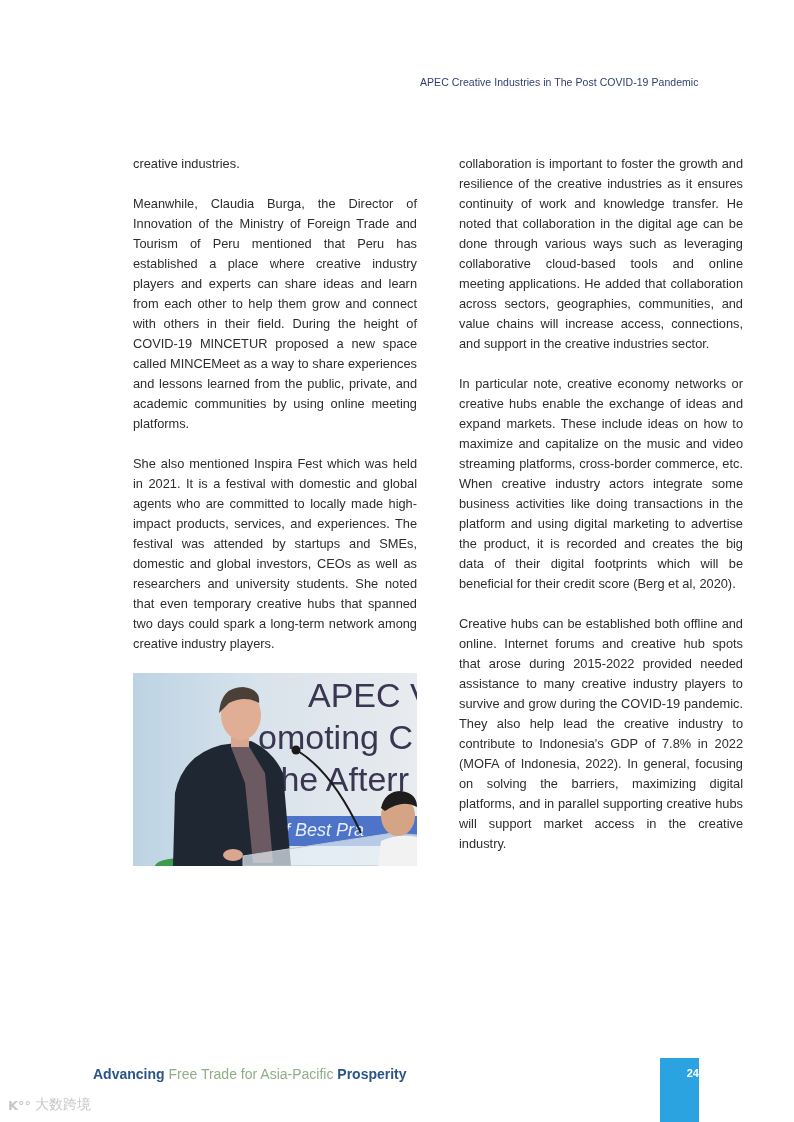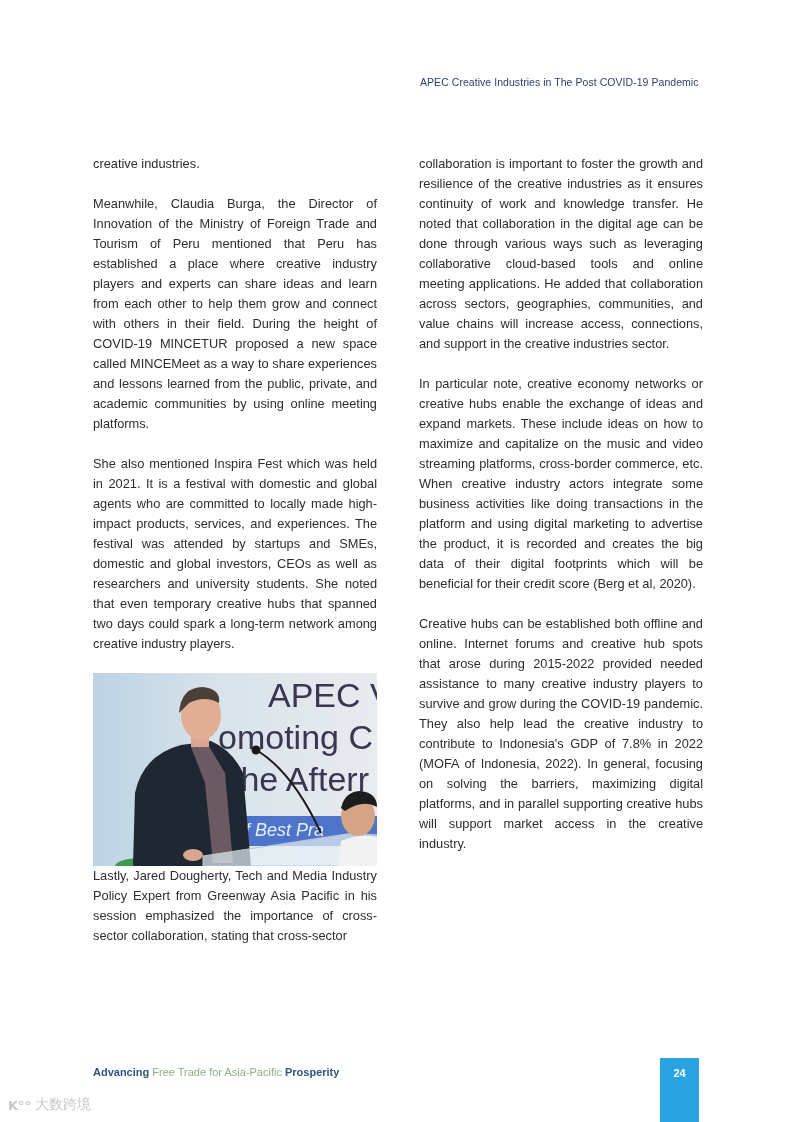--- a/index.html
+++ b/index.html
@@ -9,45 +9,45 @@
     font-family: "Liberation Sans", sans-serif;
     color: #2b2b2b;
   }
   .running-header {
     position: absolute; left: 420px; top: 60px;
     font-size: 10.5px; color: #2e3f6e; letter-spacing: 0.05px; margin-top: 16px;
   }
   .col {
     position: absolute; width: 284px;
     font-size: 12.8px; line-height: 20px;
-    text-align: justify; color: #2d2d2d;
+    text-align: justify; color: #2d2d2d; margin-left: 40px;
   }
   .col-left { left: 93px; top: 154px; }
   .col-right { left: 419px; top: 154px; }
   .col p { margin: 0 0 20px 0; }
   .photo {
     position: relative; width: 284px; height: 193px; overflow: hidden;
     margin-top: -1px;
     background: linear-gradient(90deg, #c3d7e6 0%, #d8e2ea 40%, #e5e9ee 100%);
   }
   .photo svg { display: block; }
   .caption {
     font-size: 10px; line-height: 13px; font-style: italic;
     color: #8a8a8a; margin: 10px 0 20px 0; text-align: justify;
   }
   .footer-tagline {
     position: absolute; left: 93px; top: 1066px;
-    font-size: 11px; font-weight: normal;
+    font-size: 14px; font-weight: normal;
   }
   .footer-tagline .strong { color: #2b5587; font-weight: bold; }
   .footer-tagline .light { color: #8fae85; }
   .page-tab {
     position: absolute; left: 660px; top: 1058px; width: 39px; height: 64px;
     background: #2aa3e0; color: #ffffff;
-    font-size: 11px; font-weight: bold; text-align: center;
+    font-size: 11px; font-weight: bold; text-align: right;
     padding-top: 9px; box-sizing: border-box;
   }
   .watermark {
     position: absolute; left: 8px; top: 1096px;
     font-size: 14px; color: rgba(180,180,180,0.75);
     font-family: "DejaVu Sans", sans-serif;
     display: flex; align-items: center; gap: 4px;
   }
   .watermark .logo { font-weight: bold; font-size: 13px; }
 </style>
@@ -94,21 +94,20 @@
       <circle cx="163" cy="77" r="4.5" fill="#1a1a1a"></circle>
 
       <path d="M110 183 L260 160 L284 162 L284 193 L110 193 Z" fill="rgba(230,240,245,0.7)" stroke="#b9c7cf" stroke-width="1"></path>
 
       <ellipse cx="265" cy="143" rx="17" ry="20" fill="#d4a484"></ellipse>
       <path d="M248 135 Q252 118 268 118 Q284 120 284 134 Q270 126 252 138 Z" fill="#1d1d1d"></path>
       <path d="M245 193 L248 168 Q265 160 284 164 L284 193 Z" fill="#f2f2f2"></path>
     </svg>
   </div>
 
-  <p style="text-align: justify;">Lastly, Jared Dougherty, Tech and Media Industry Policy Expert from Greenway Asia Pacific in his session emphasized the importance of cross-sector collaboration, stating that cross-sector</p>
 </div>
 
 <div class="col col-right">
   <p>collaboration is important to foster the growth and resilience of the creative industries as it ensures continuity of work and knowledge transfer. He noted that collaboration in the digital age can be done through various ways such as leveraging collaborative cloud-based tools and online meeting applications. He added that collaboration across sectors, geographies, communities, and value chains will increase access, connections, and support in the creative industries sector.</p>
   <p>In particular note, creative economy networks or creative hubs enable the exchange of ideas and expand markets. These include ideas on how to maximize and capitalize on the music and video streaming platforms, cross-border commerce, etc. When creative industry actors integrate some business activities like doing transactions in the platform and using digital marketing to advertise the product, it is recorded and creates the big data of their digital footprints which will be beneficial for their credit score (Berg et al, 2020).</p>
   <p>Creative hubs can be established both offline and online. Internet forums and creative hub spots that arose during 2015-2022 provided needed assistance to many creative industry players to survive and grow during the COVID-19 pandemic. They also help lead the creative industry to contribute to Indonesia's GDP of 7.8% in 2022 (MOFA of Indonesia, 2022). In general, focusing on solving the barriers, maximizing digital platforms, and in parallel supporting creative hubs will support market access in the creative industry.</p>
 </div>
 
 <div class="footer-tagline">
   <span class="strong">Advancing</span><span class="light"> Free Trade for Asia-Pacific </span><span class="strong">Prosperity</span>

